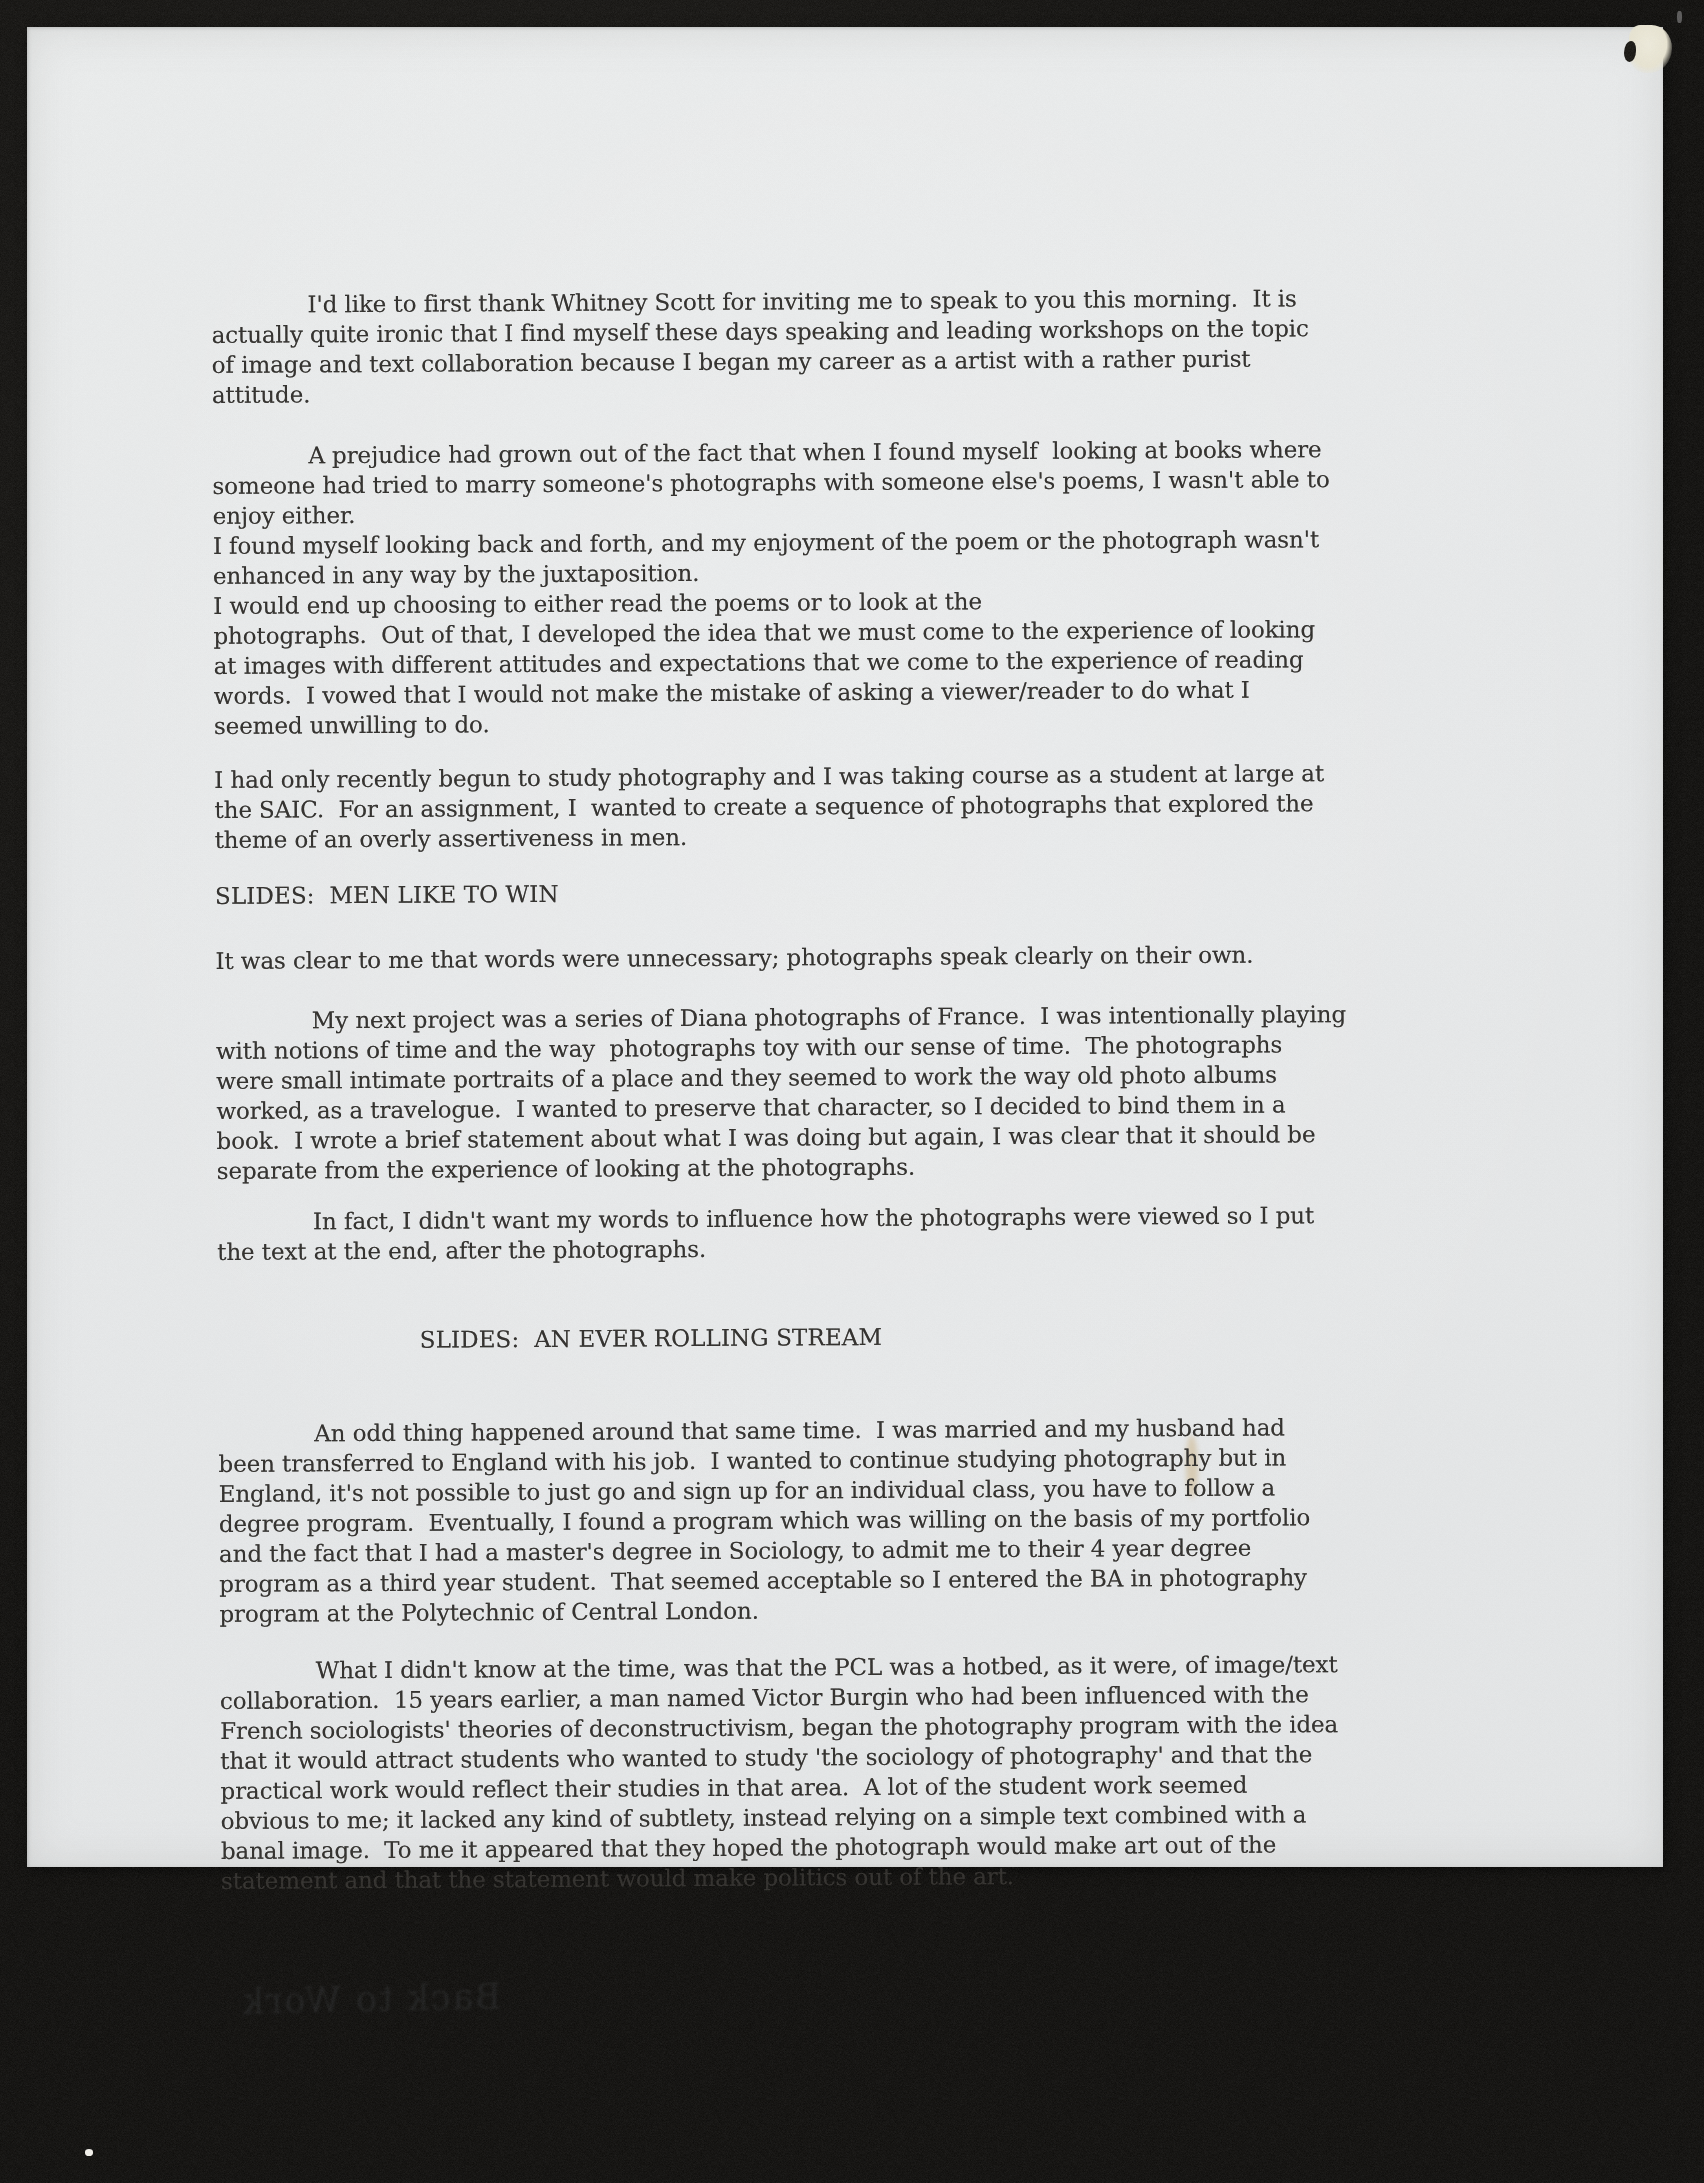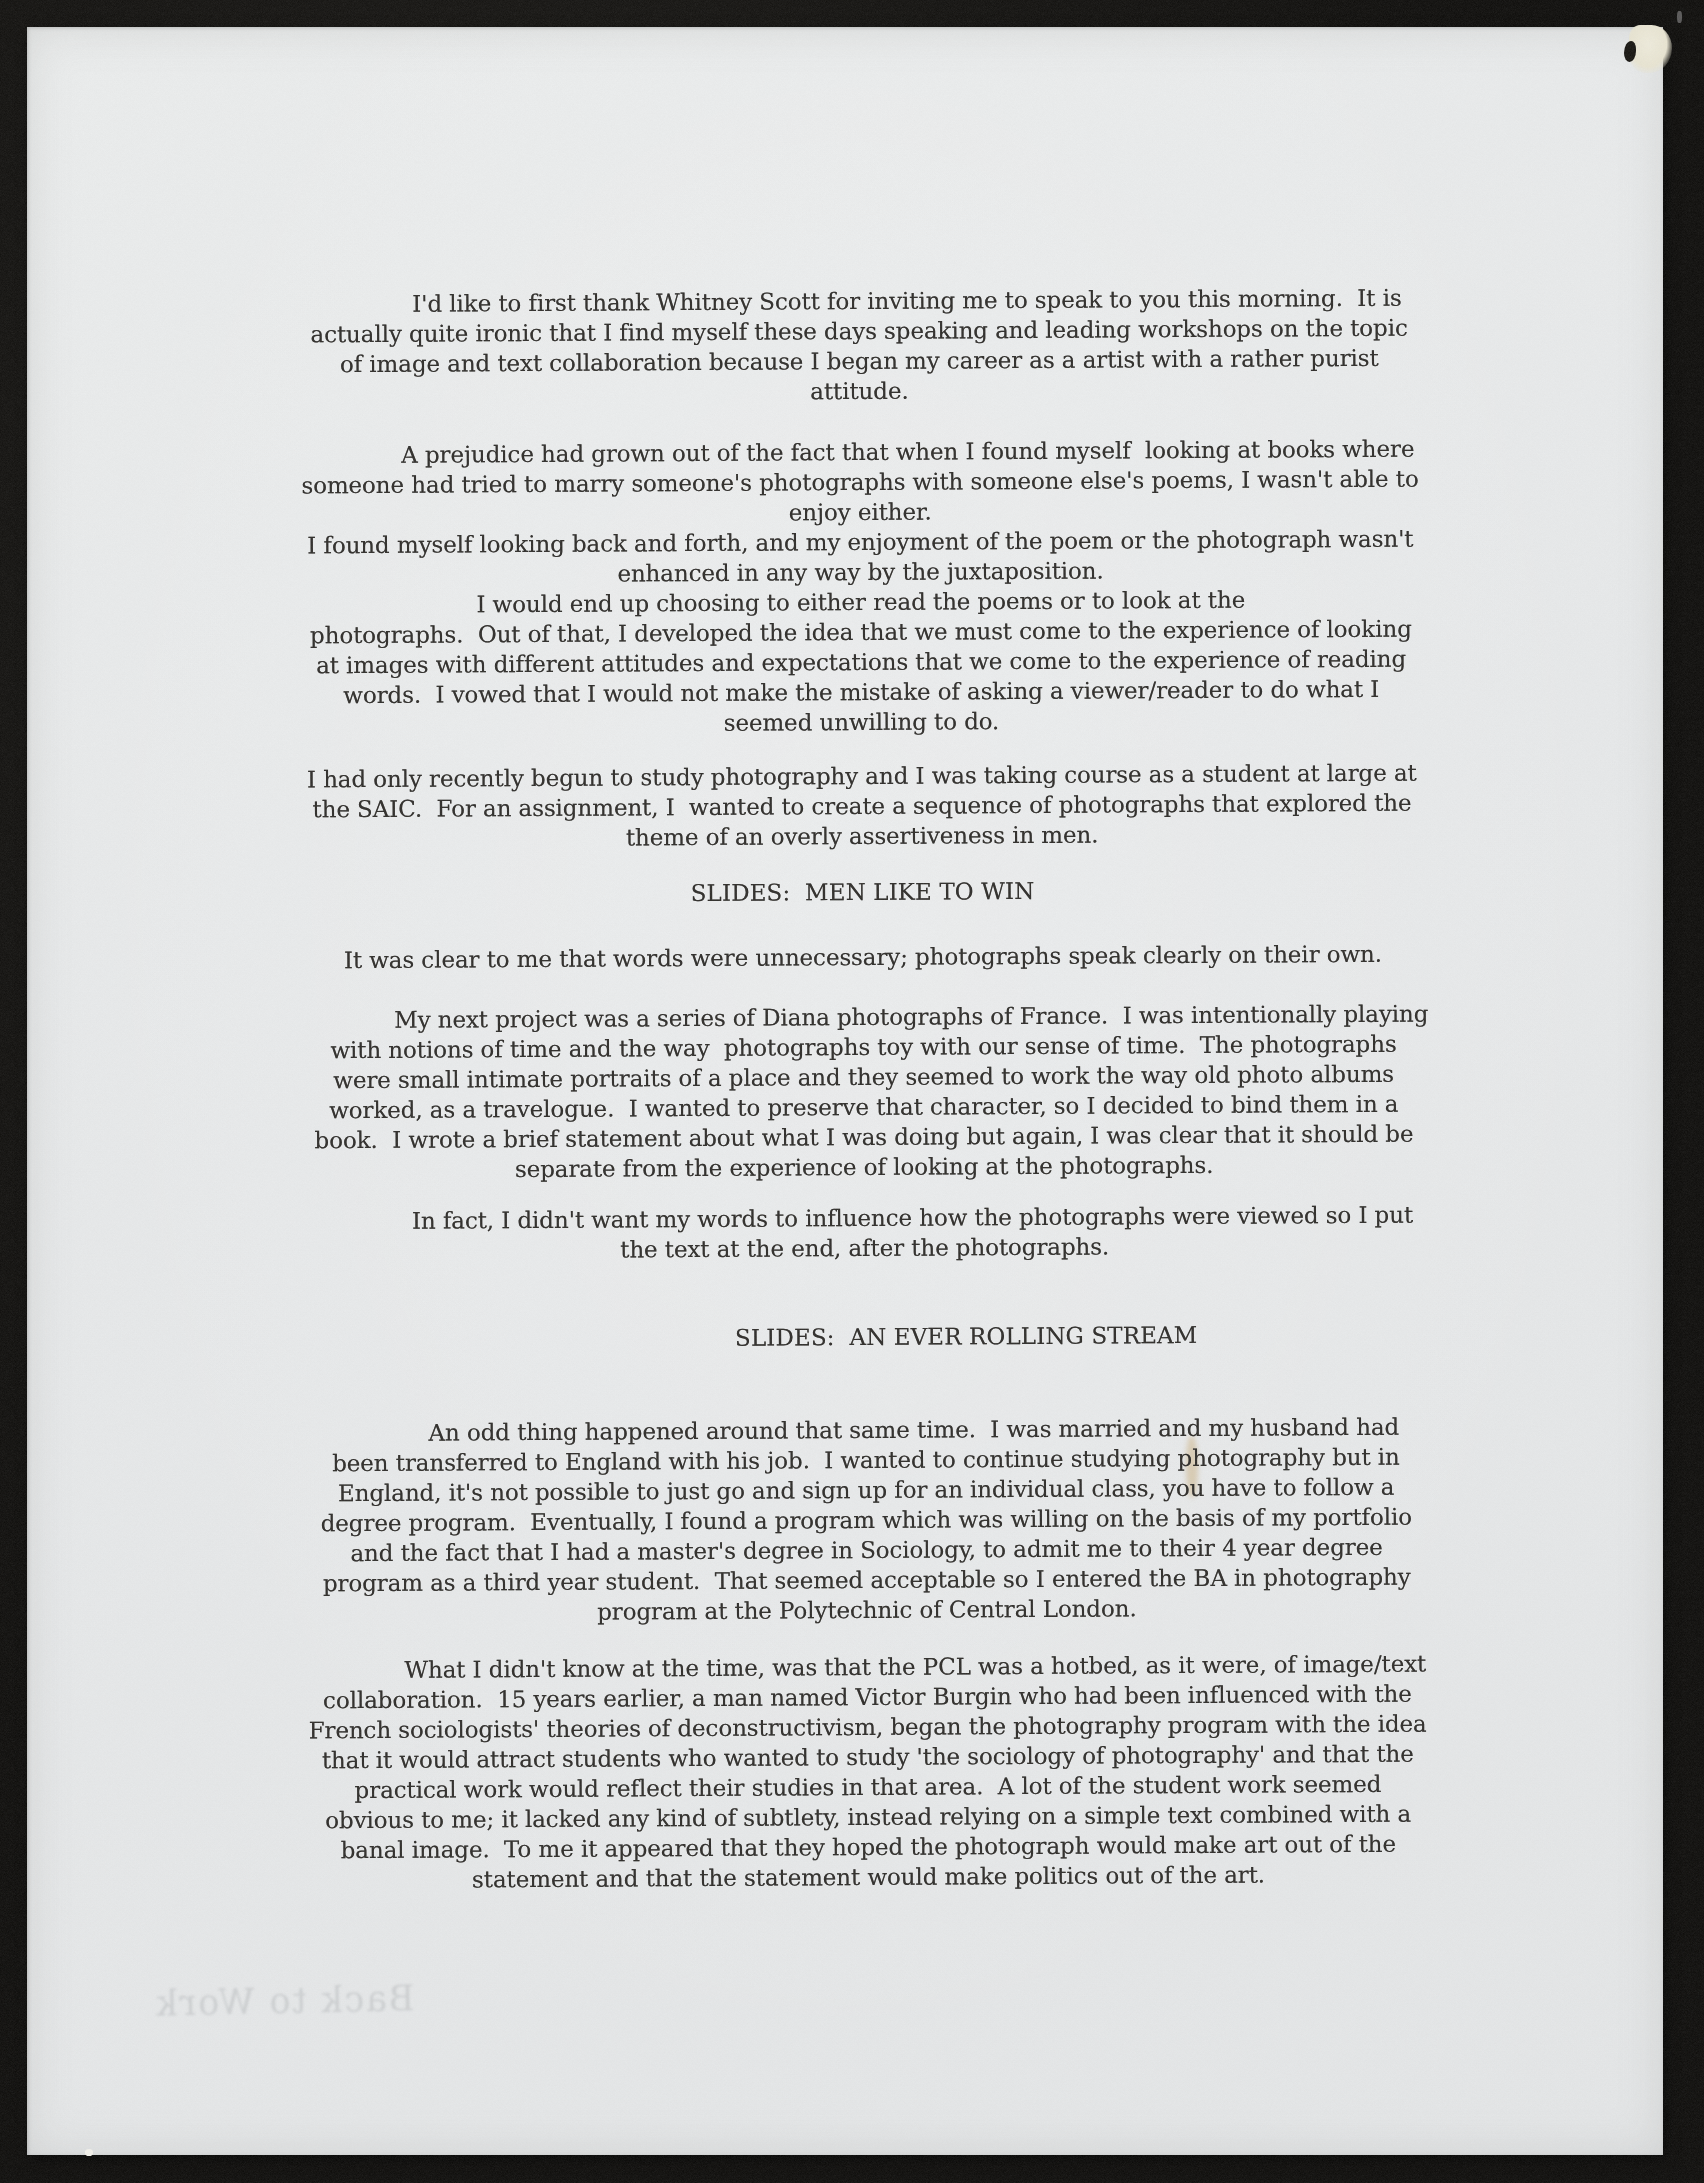--- a/index.html
+++ b/index.html
@@ -19,29 +19,28 @@
     inset: 0;
     background:
       radial-gradient(ellipse at 30% 20%, rgba(40,38,34,0.35), rgba(0,0,0,0) 60%),
       #0c0b09;
   }
   .paper {
     position: absolute;
     left: 26.5px;
     top: 27.4px;
     width: 1636px;
-    height: 2128px;
+    height: 1840px;
     background:
       radial-gradient(ellipse at 50% 40%, rgba(255,255,255,0.20), rgba(255,255,255,0) 70%),
       linear-gradient(160deg, #eceeee 0%, #e8eaeb 45%, #e5e7e8 100%);
     box-shadow:
       inset 0 0 43px rgba(150,150,148,0.25),
       inset 1px 1px 3.9px rgba(90,90,88,0.30),
       2.9px 3.9px 10.6px rgba(0,0,0,0.85);
-    text-align: center;
   }
   .text-block {
     position: absolute;
     left: 185px;
     top: 0;
     width: 1295px;
     transform: rotate(-0.35deg);
     transform-origin: 50% 20%;
     color: #2d2b28;
     font-size: 23px;

